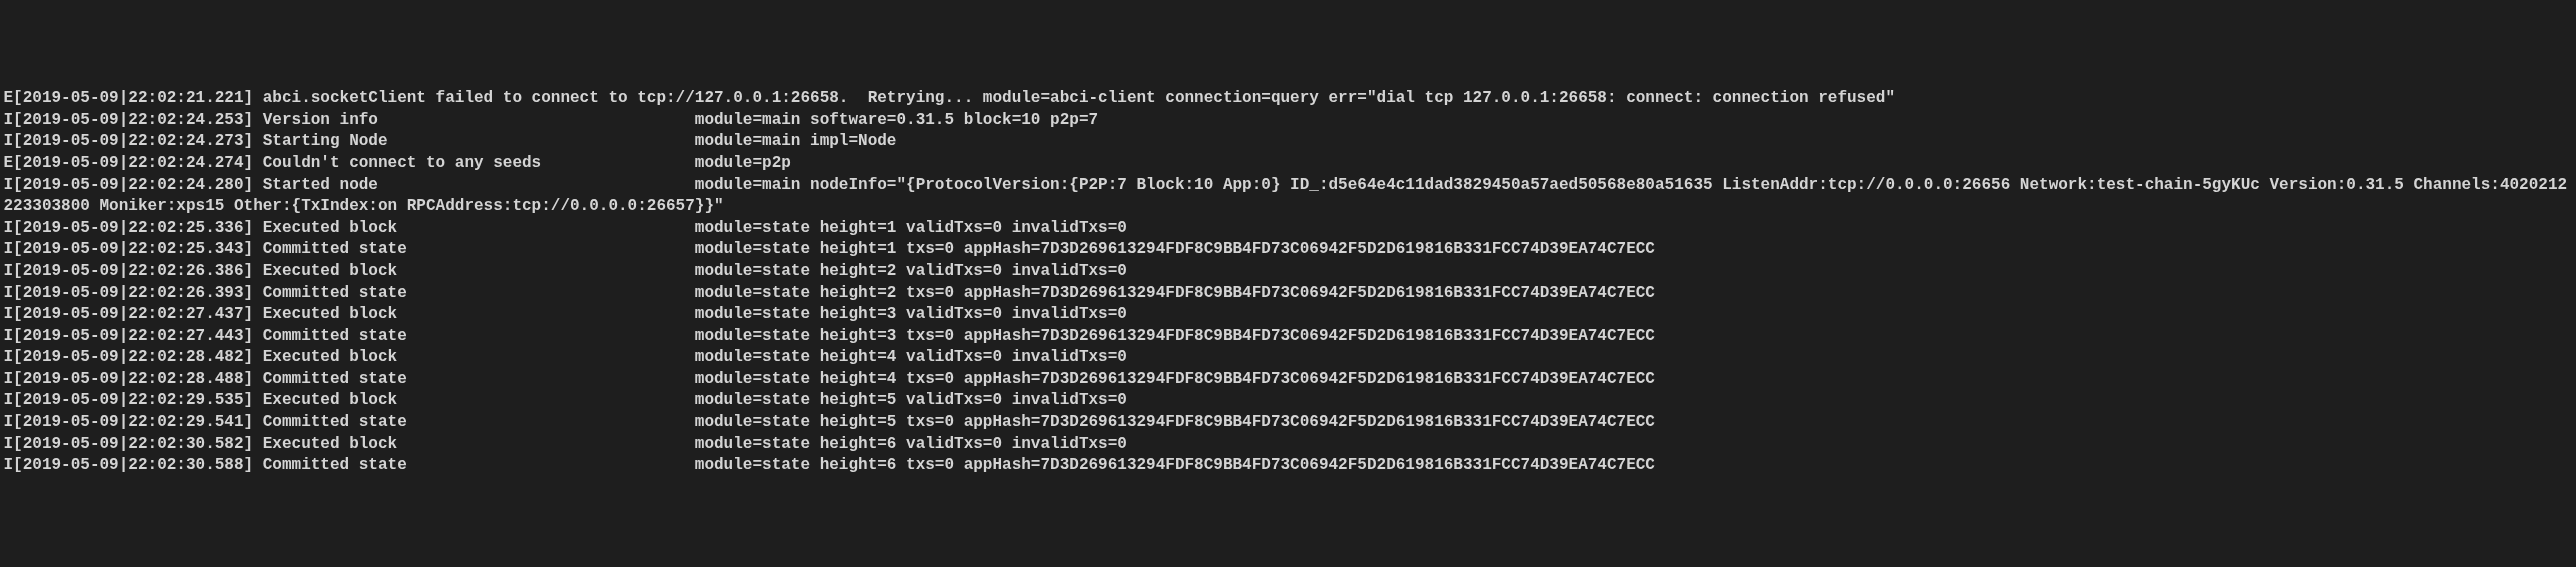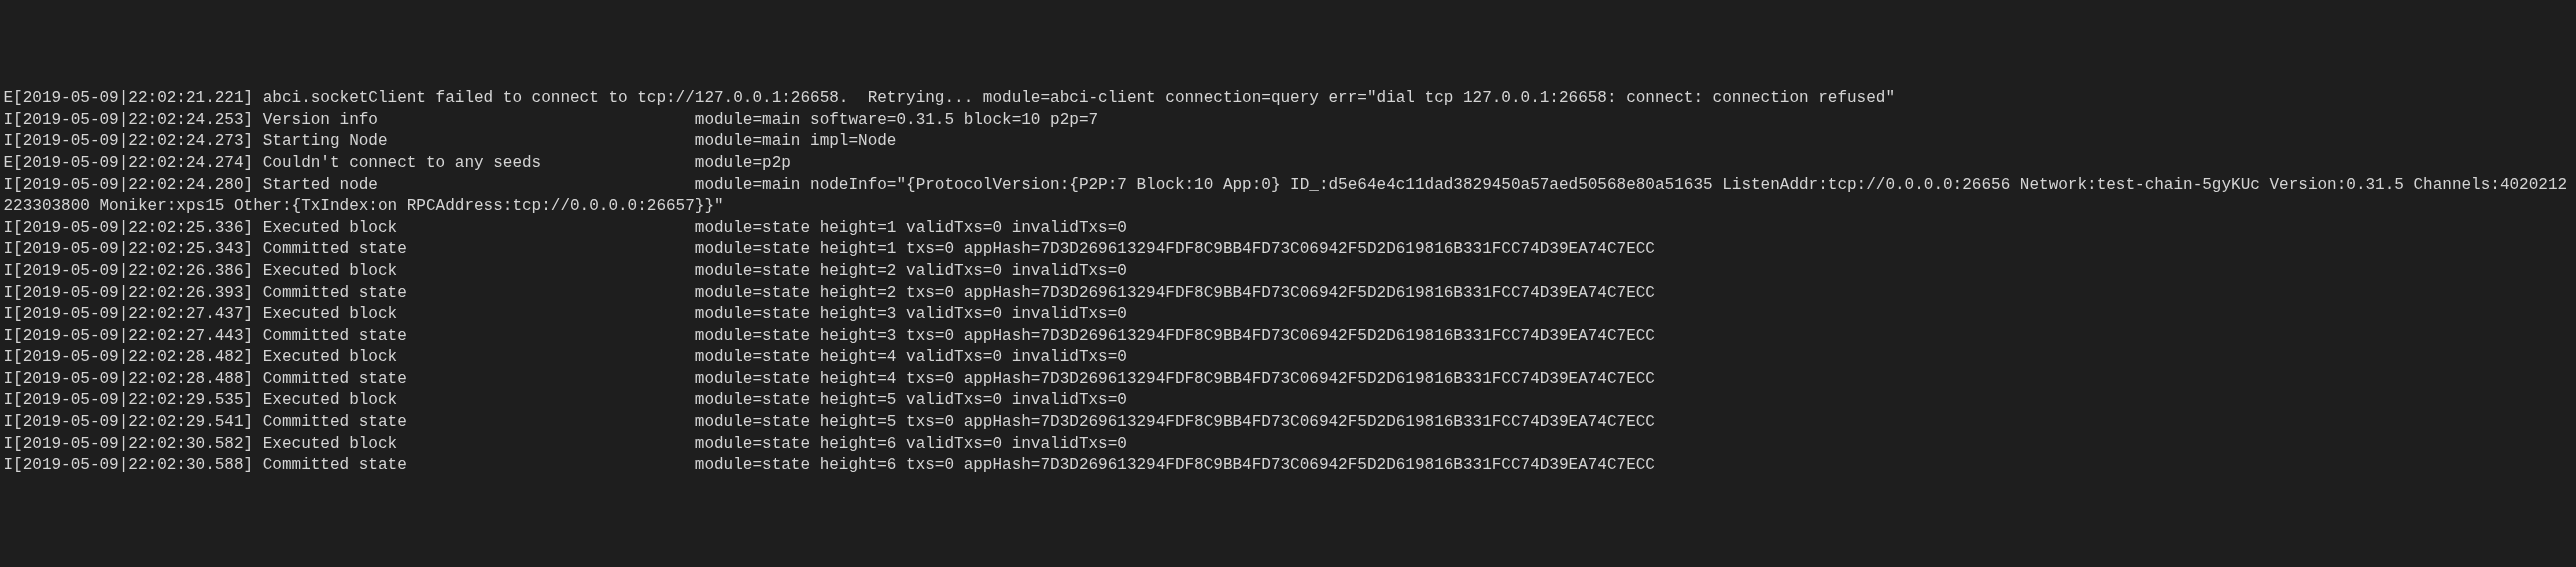--- a/index.html
+++ b/index.html
@@ -1,18 +1,19 @@
 <!DOCTYPE html>
 <html style="font-size:14px"><head>
   <meta charset="utf-8">
   <style>
     * {
       margin: 0;
       padding: 0;
       box-sizing: border-box;
+      font-weight: bold;
     }
     body {
       background-color: #1e1e1e;
       color: #d4d4d4;
       font-family: 'Consolas', 'Monaco', 'Courier New', monospace;
       font-size: 16px;
       line-height: 1.35;
       white-space: pre-wrap;
       word-break: break-all;
       padding: 1.8px 3.5px;

